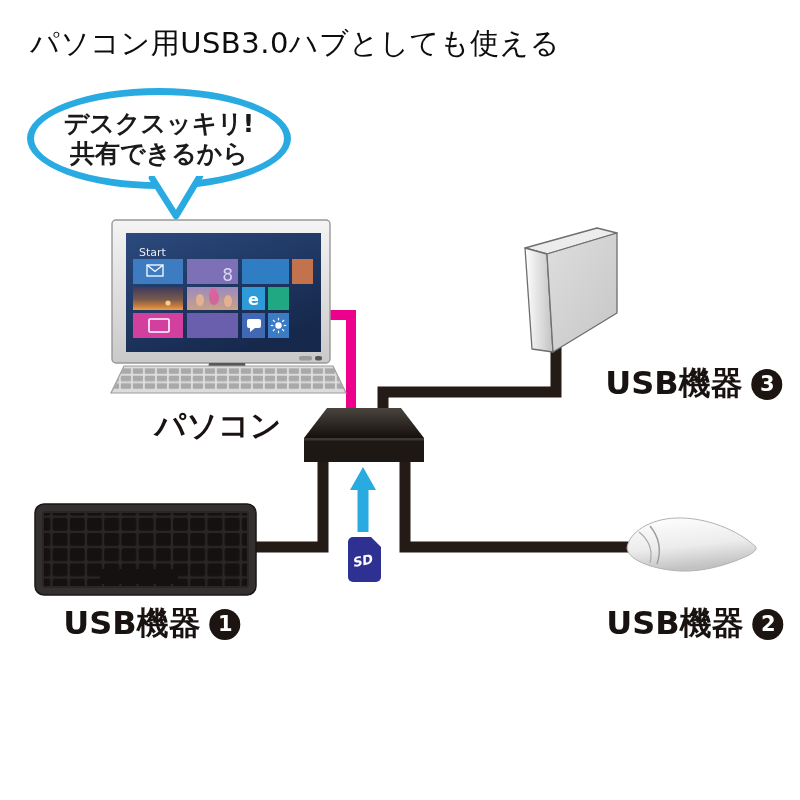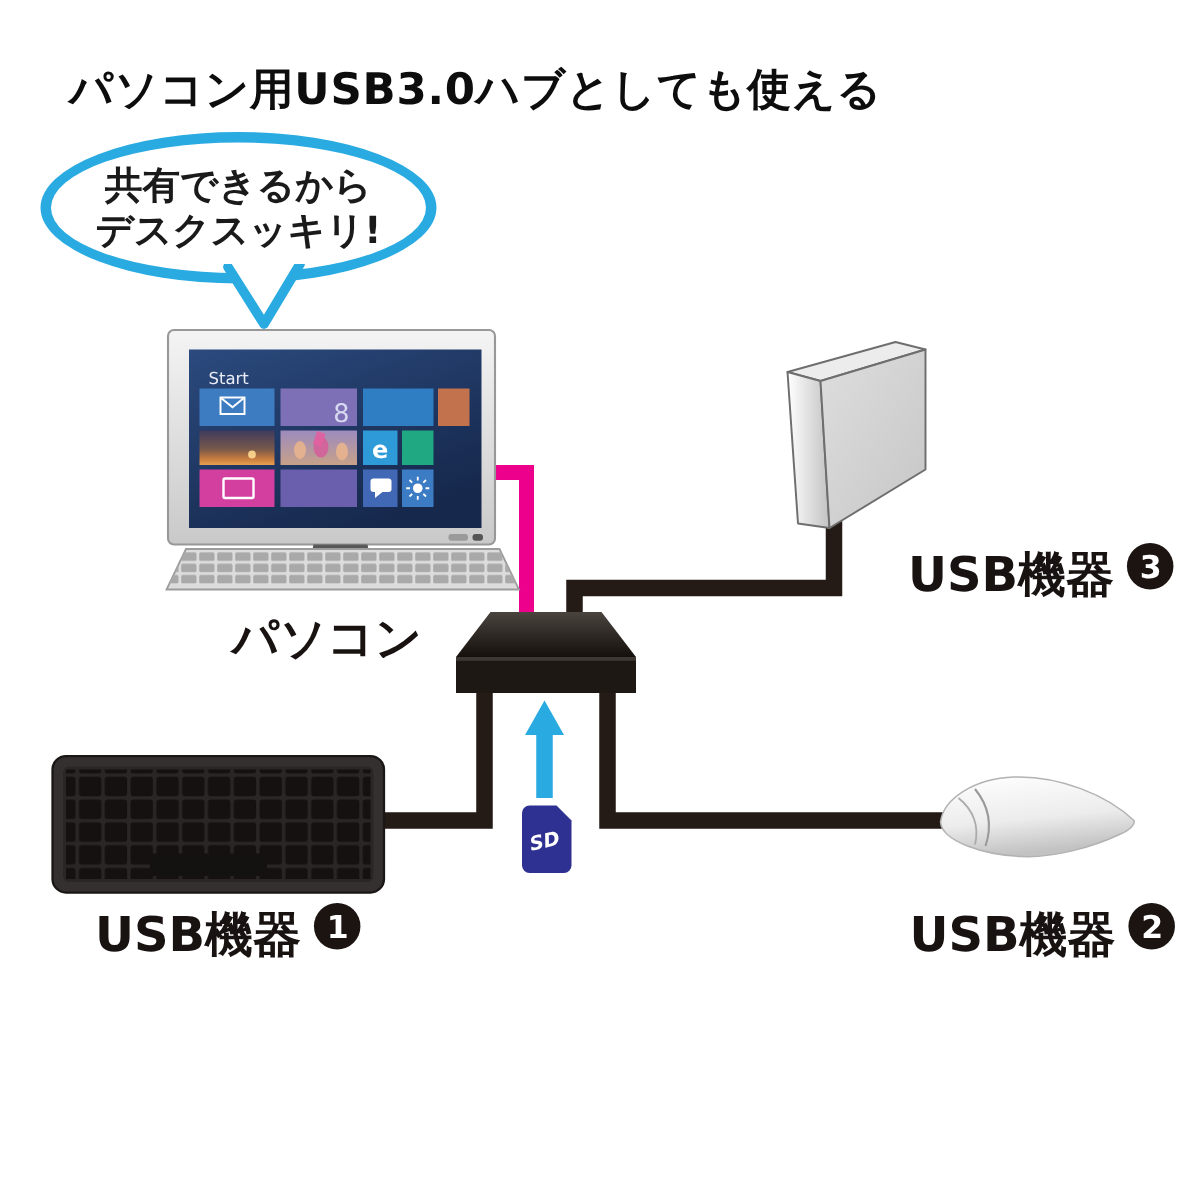--- a/index.html
+++ b/index.html
@@ -1,34 +1,34 @@
 <!DOCTYPE html>
 <html style="--bubble-blue: #29ABE2; --cable-pink: #EC008C; --cable-black: #241A16; --arrow-blue: #29ABE2; --sd-navy: #2E3192; --badge-black: #1B1411;"><head>
 <meta charset="utf-8">
 <style>
   html,body{margin:0;padding:0;background:#fff;}
   .stage{
     position:relative;width:800px;height:800px;background:#ffffff;overflow:hidden;
     font-family:"DejaVu Sans","Liberation Sans",sans-serif;color:#1a1a1a;
   }
   .title{
-    position:absolute;left:30px;top:24px;margin:16px;
-    font-size:29px;font-weight:bold;color:#0d0d0d;letter-spacing:0.5px;white-space:nowrap;
+    position:absolute;left:30px;top:24px;margin:0;
+    font-size:29px;font-weight:normal;color:#0d0d0d;letter-spacing:0.5px;white-space:nowrap;
   }
   .bubble{
     position:absolute;left:27px;top:88px;width:264px;height:101px;box-sizing:border-box;
     border:7px solid var(--bubble-blue);border-radius:50%;background:#fff;
     display:flex;flex-direction:column;align-items:center;justify-content:center;
     text-align:center;font-size:25px;font-weight:bold;line-height:1.2;z-index:2;
   }
   .bubble-tail{position:absolute;left:142px;top:176px;z-index:3;}
   .art{position:absolute;left:0;top:0;z-index:1;}
   .dev-label{
     position:absolute;transform:translateX(-50%);white-space:nowrap;
-    display:flex;align-items:flex-start;font-size:32px;font-weight:bold;z-index:4;color:#181210;
+    display:flex;align-items:center;font-size:32px;font-weight:bold;z-index:4;color:#181210;
   }
   .pc-label{font-size:31px;font-family:Liberation Serif, serif;}
   .sd-label{font-size:29px;}
   .badge{
     display:inline-flex;align-items:center;justify-content:center;
     width:31px;height:31px;border-radius:50%;margin-left:9px;
     background:var(--badge-black);color:#fff;font-size:21px;font-weight:bold;
   }
   .cable-pink{stroke:var(--cable-pink);}
   .cable-black{stroke:var(--cable-black);}
@@ -36,22 +36,22 @@
   .fill-navy{fill:var(--sd-navy);}
 </style>
 </head>
 <body>
 
 <div class="stage">
 
   <h1 class="title">パソコン用USB3.0ハブとしても使える</h1>
 
   <div class="bubble">
+    <span>デスクスッキリ!</span>
     <span>共有できるから</span>
-    <span>デスクスッキリ!</span>
   </div>
   <svg class="bubble-tail" width="64" height="44" viewBox="0 0 64 44">
     <path d="M10,2 L34,40 L58,0" fill="#ffffff" stroke="var(--bubble-blue)" stroke-width="6.5" stroke-linejoin="round" stroke-linecap="round"></path>
   </svg>
 
   <svg class="art" width="800" height="800" viewBox="0 0 800 800">
     <defs>
       <linearGradient id="gBezel" x1="0" y1="0" x2="0" y2="1">
         <stop offset="0" stop-color="#f4f4f4"></stop>
           <stop offset="1" stop-color="#c9c9c9"></stop>

